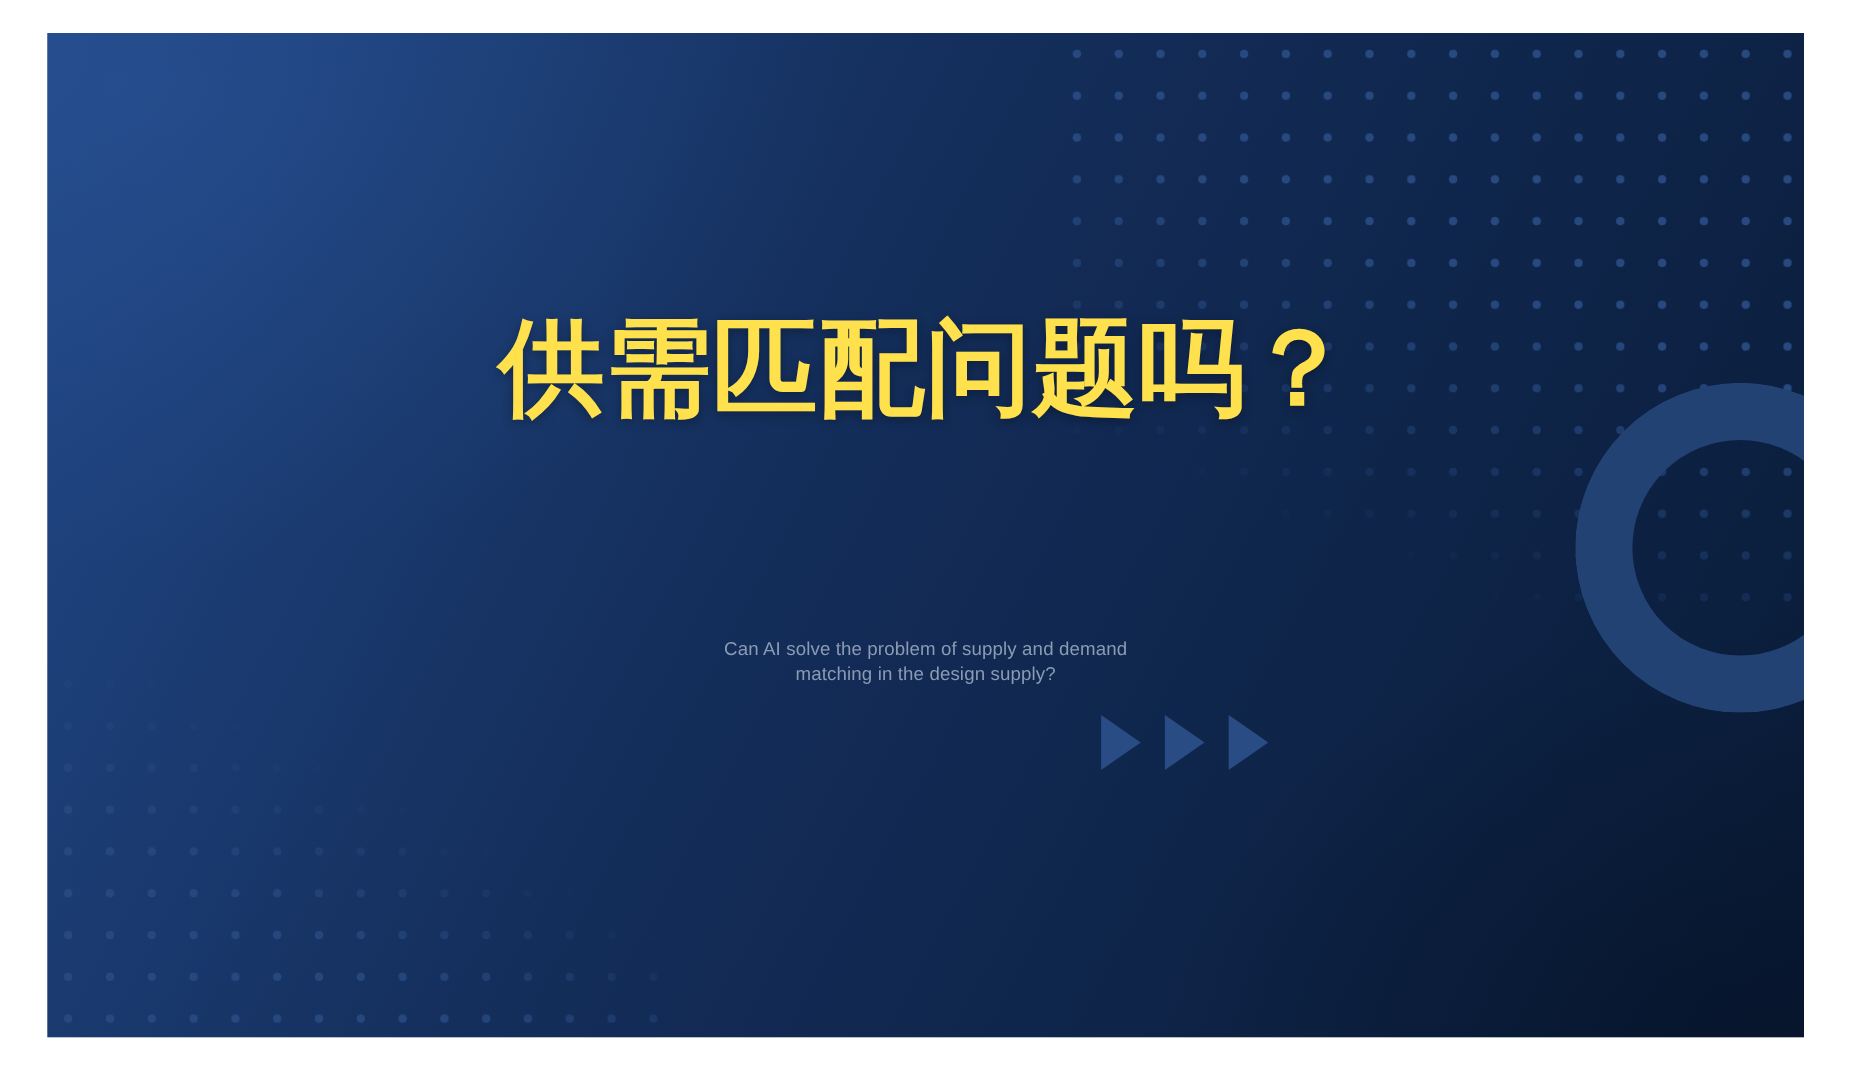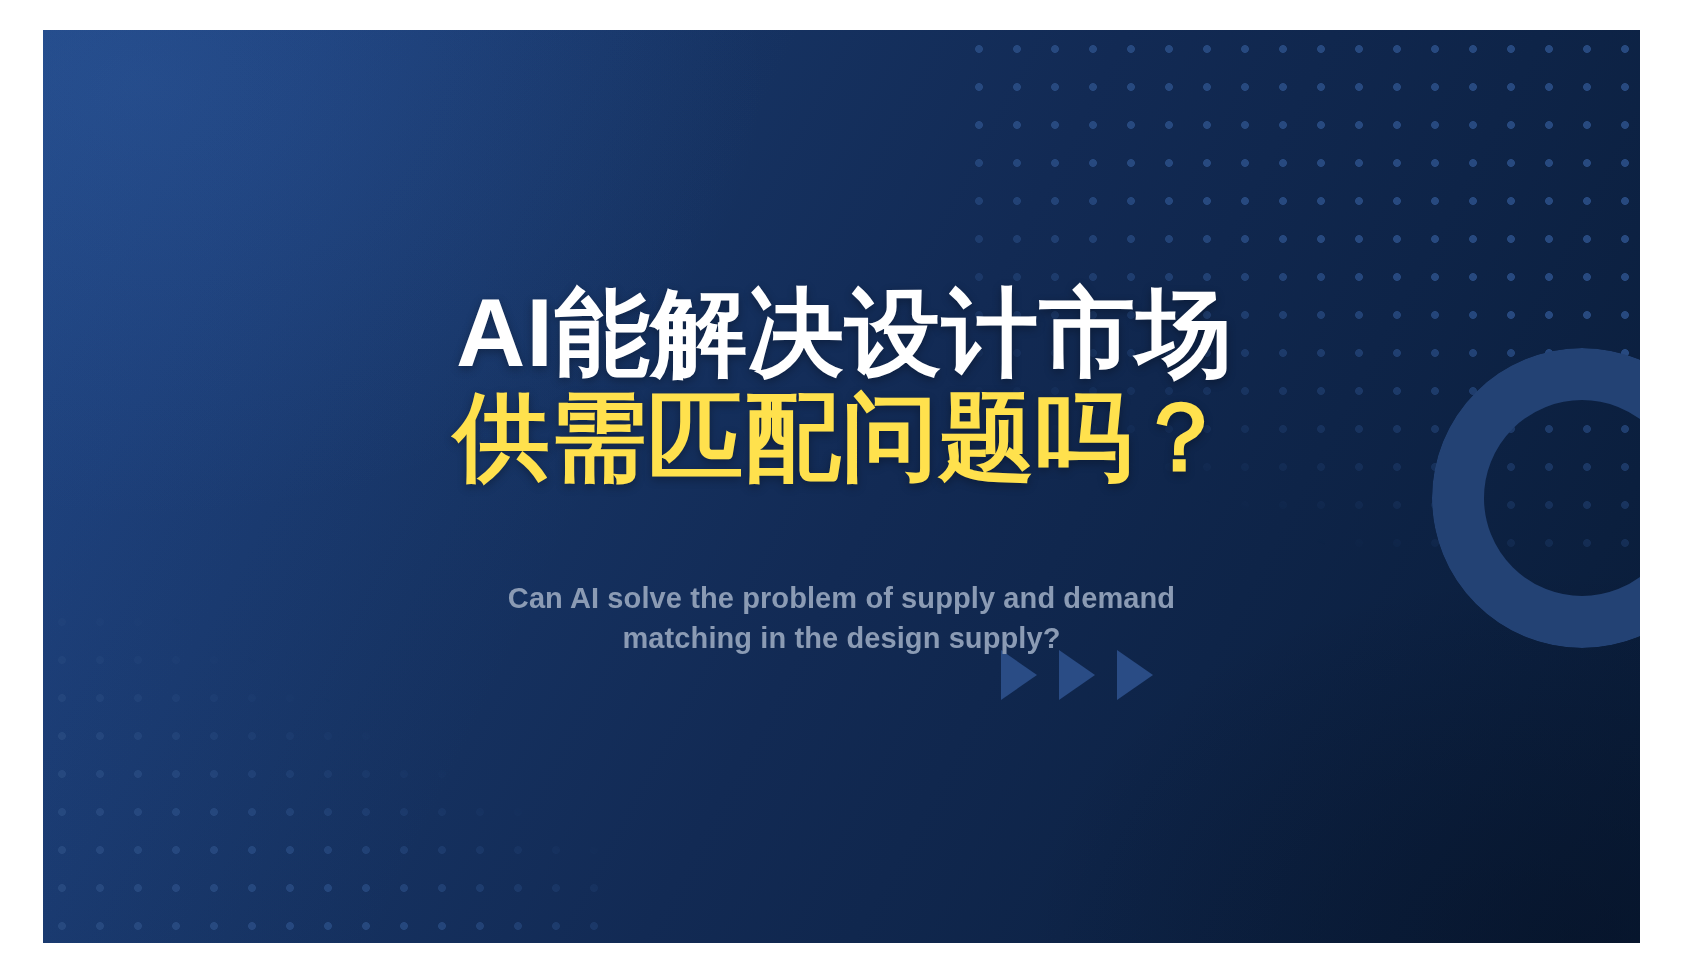--- a/index.html
+++ b/index.html
@@ -120,24 +120,24 @@
 
   #subtitle-block {
     position: absolute;
     left: 0;
     right: 0;
     top: 548px;
     text-align: center;
     z-index: 5;
   }
   .subtitle-line {
-    font-size: 29px;
+    font-size: 17px;
     color: #8b9bb4;
     line-height: 1.38;
-    font-weight: 700;
+    font-weight: 400;
     letter-spacing: 0.1px;
   }
 
   
   #arrow-row {
     position: absolute;
     left: 958px;
     top: 620px;
     display: flex;
     gap: 22px;
@@ -160,21 +160,20 @@
 
   <div class="sheen"></div>
 
   <div class="dot-field" id="dots-top-right"></div>
 
   <div class="dot-field" id="dots-bottom-left"></div>
 
   <div id="arc-decoration"></div>
 
   <div id="headline-block">
-    <div class="title-line" id="title-line-primary">AI能解决设计市场</div>
     <div class="title-line" id="title-line-accent">供需匹配问题吗？</div>
   </div>
 
   <div id="subtitle-block">
     <div class="subtitle-line">Can AI solve the problem of supply and demand</div>
     <div class="subtitle-line">matching in the design supply?</div>
   </div>
 
   <div id="arrow-row">
     <div class="arrow-glyph a1"></div>

